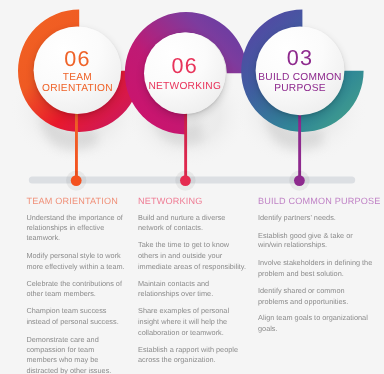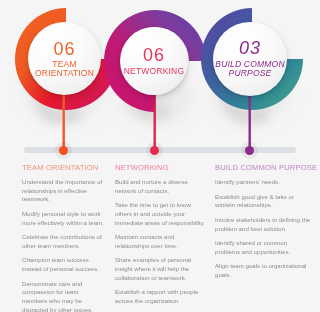--- a/index.html
+++ b/index.html
@@ -54,21 +54,21 @@
   }
   .node-label {
     font-size: 8.5px;
     letter-spacing: 0.2px;
     font-weight: 400;
     text-transform: uppercase;
     padding: 0 2px;
   }
   #node-1 { left: 28px;  top: 22px; width: 73px;  height: 73px; }
   #node-2 { left: 120px; top: 27px; width: 68px;  height: 68px; }
-  #node-3 { left: 213px; top: 22px; width: 74px;  height: 74px; font-style: italic; }
+  #node-3 { left: 213px; top: 22px; width: 74px;  height: 74px; }
 
   #node-1 .node-num, #node-1 .node-label { color: #ef6329; }
   #node-2 .node-num, #node-2 .node-label { color: #e8345b; }
   #node-3 .node-num, #node-3 .node-label { color: #8e2a8e; }
   #node-3 .node-label { font-size: 8.5px; line-height: 1.12; }
 
   
   .columns {
     position: absolute;
     left: 0;

